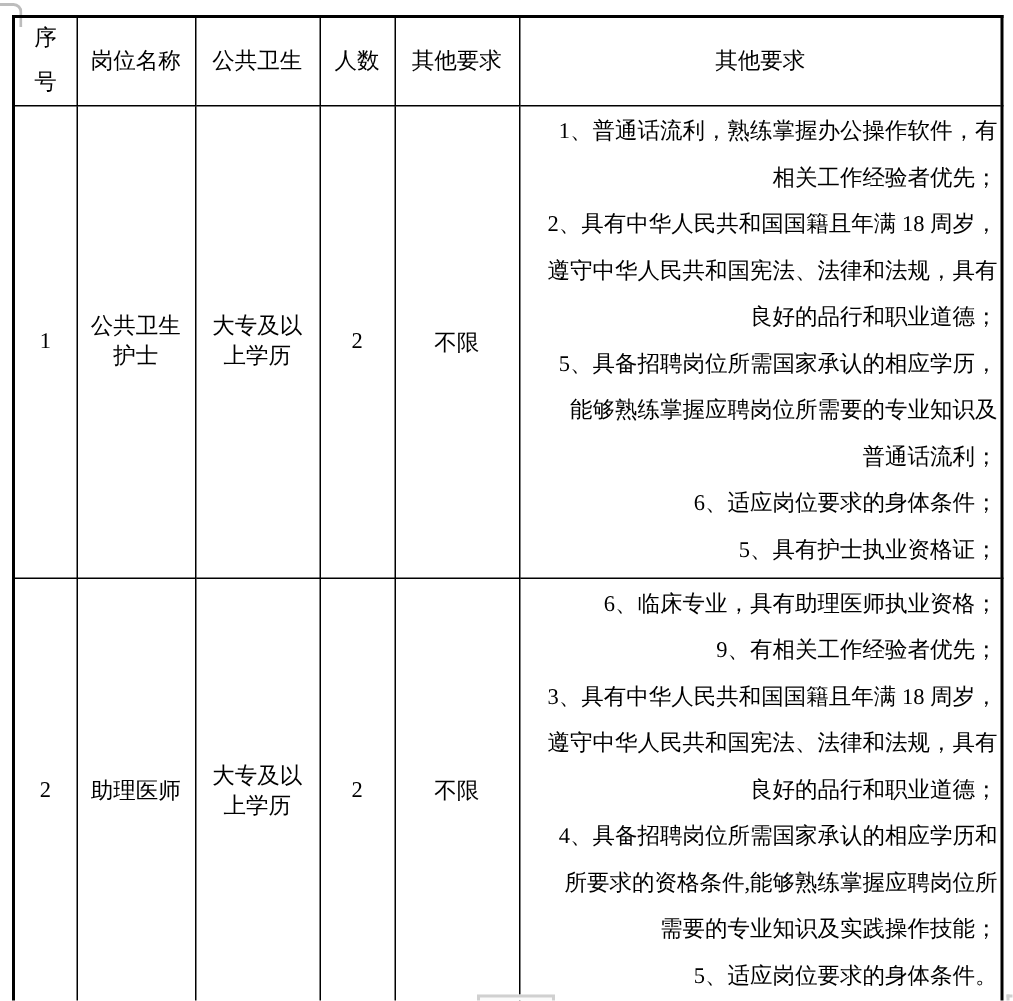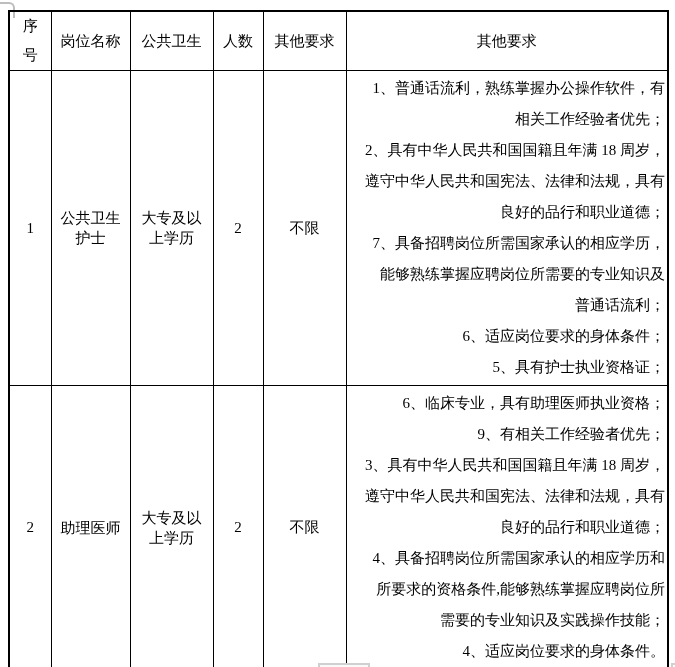--- a/index.html
+++ b/index.html
@@ -109,21 +109,21 @@
             <div class="cell-line">上学历</div>
           </td>
           <td>2</td>
           <td>不限</td>
           <td class="req-cell">
             <div class="req-line">1、普通话流利，熟练掌握办公操作软件，有</div>
             <div class="req-line">相关工作经验者优先；</div>
             <div class="req-line">2、具有中华人民共和国国籍且年满 18 周岁，</div>
             <div class="req-line">遵守中华人民共和国宪法、法律和法规，具有</div>
             <div class="req-line">良好的品行和职业道德；</div>
-            <div class="req-line">7、具备招聘岗位所需国家承认的相应学历，</div>
+            <div class="req-line">5、具备招聘岗位所需国家承认的相应学历，</div>
             <div class="req-line">能够熟练掌握应聘岗位所需要的专业知识及</div>
             <div class="req-line">普通话流利；</div>
             <div class="req-line">6、适应岗位要求的身体条件；</div>
             <div class="req-line">5、具有护士执业资格证；</div>
           </td>
         </tr>
         <tr class="row-2">
           <td>2</td>
           <td>
             <div class="cell-line">助理医师</div>
@@ -136,21 +136,21 @@
           <td>不限</td>
           <td class="req-cell">
             <div class="req-line">6、临床专业，具有助理医师执业资格；</div>
             <div class="req-line">9、有相关工作经验者优先；</div>
             <div class="req-line">3、具有中华人民共和国国籍且年满 18 周岁，</div>
             <div class="req-line">遵守中华人民共和国宪法、法律和法规，具有</div>
             <div class="req-line">良好的品行和职业道德；</div>
             <div class="req-line">4、具备招聘岗位所需国家承认的相应学历和</div>
             <div class="req-line">所要求的资格条件,能够熟练掌握应聘岗位所</div>
             <div class="req-line">需要的专业知识及实践操作技能；</div>
-            <div class="req-line">4、适应岗位要求的身体条件。</div>
+            <div class="req-line">5、适应岗位要求的身体条件。</div>
           </td>
         </tr>
       </tbody>
   </table>
 
   <div class="artifact artifact-b1"></div>
   <div class="artifact artifact-b2"></div>
 </div>
 
 </body></html>

